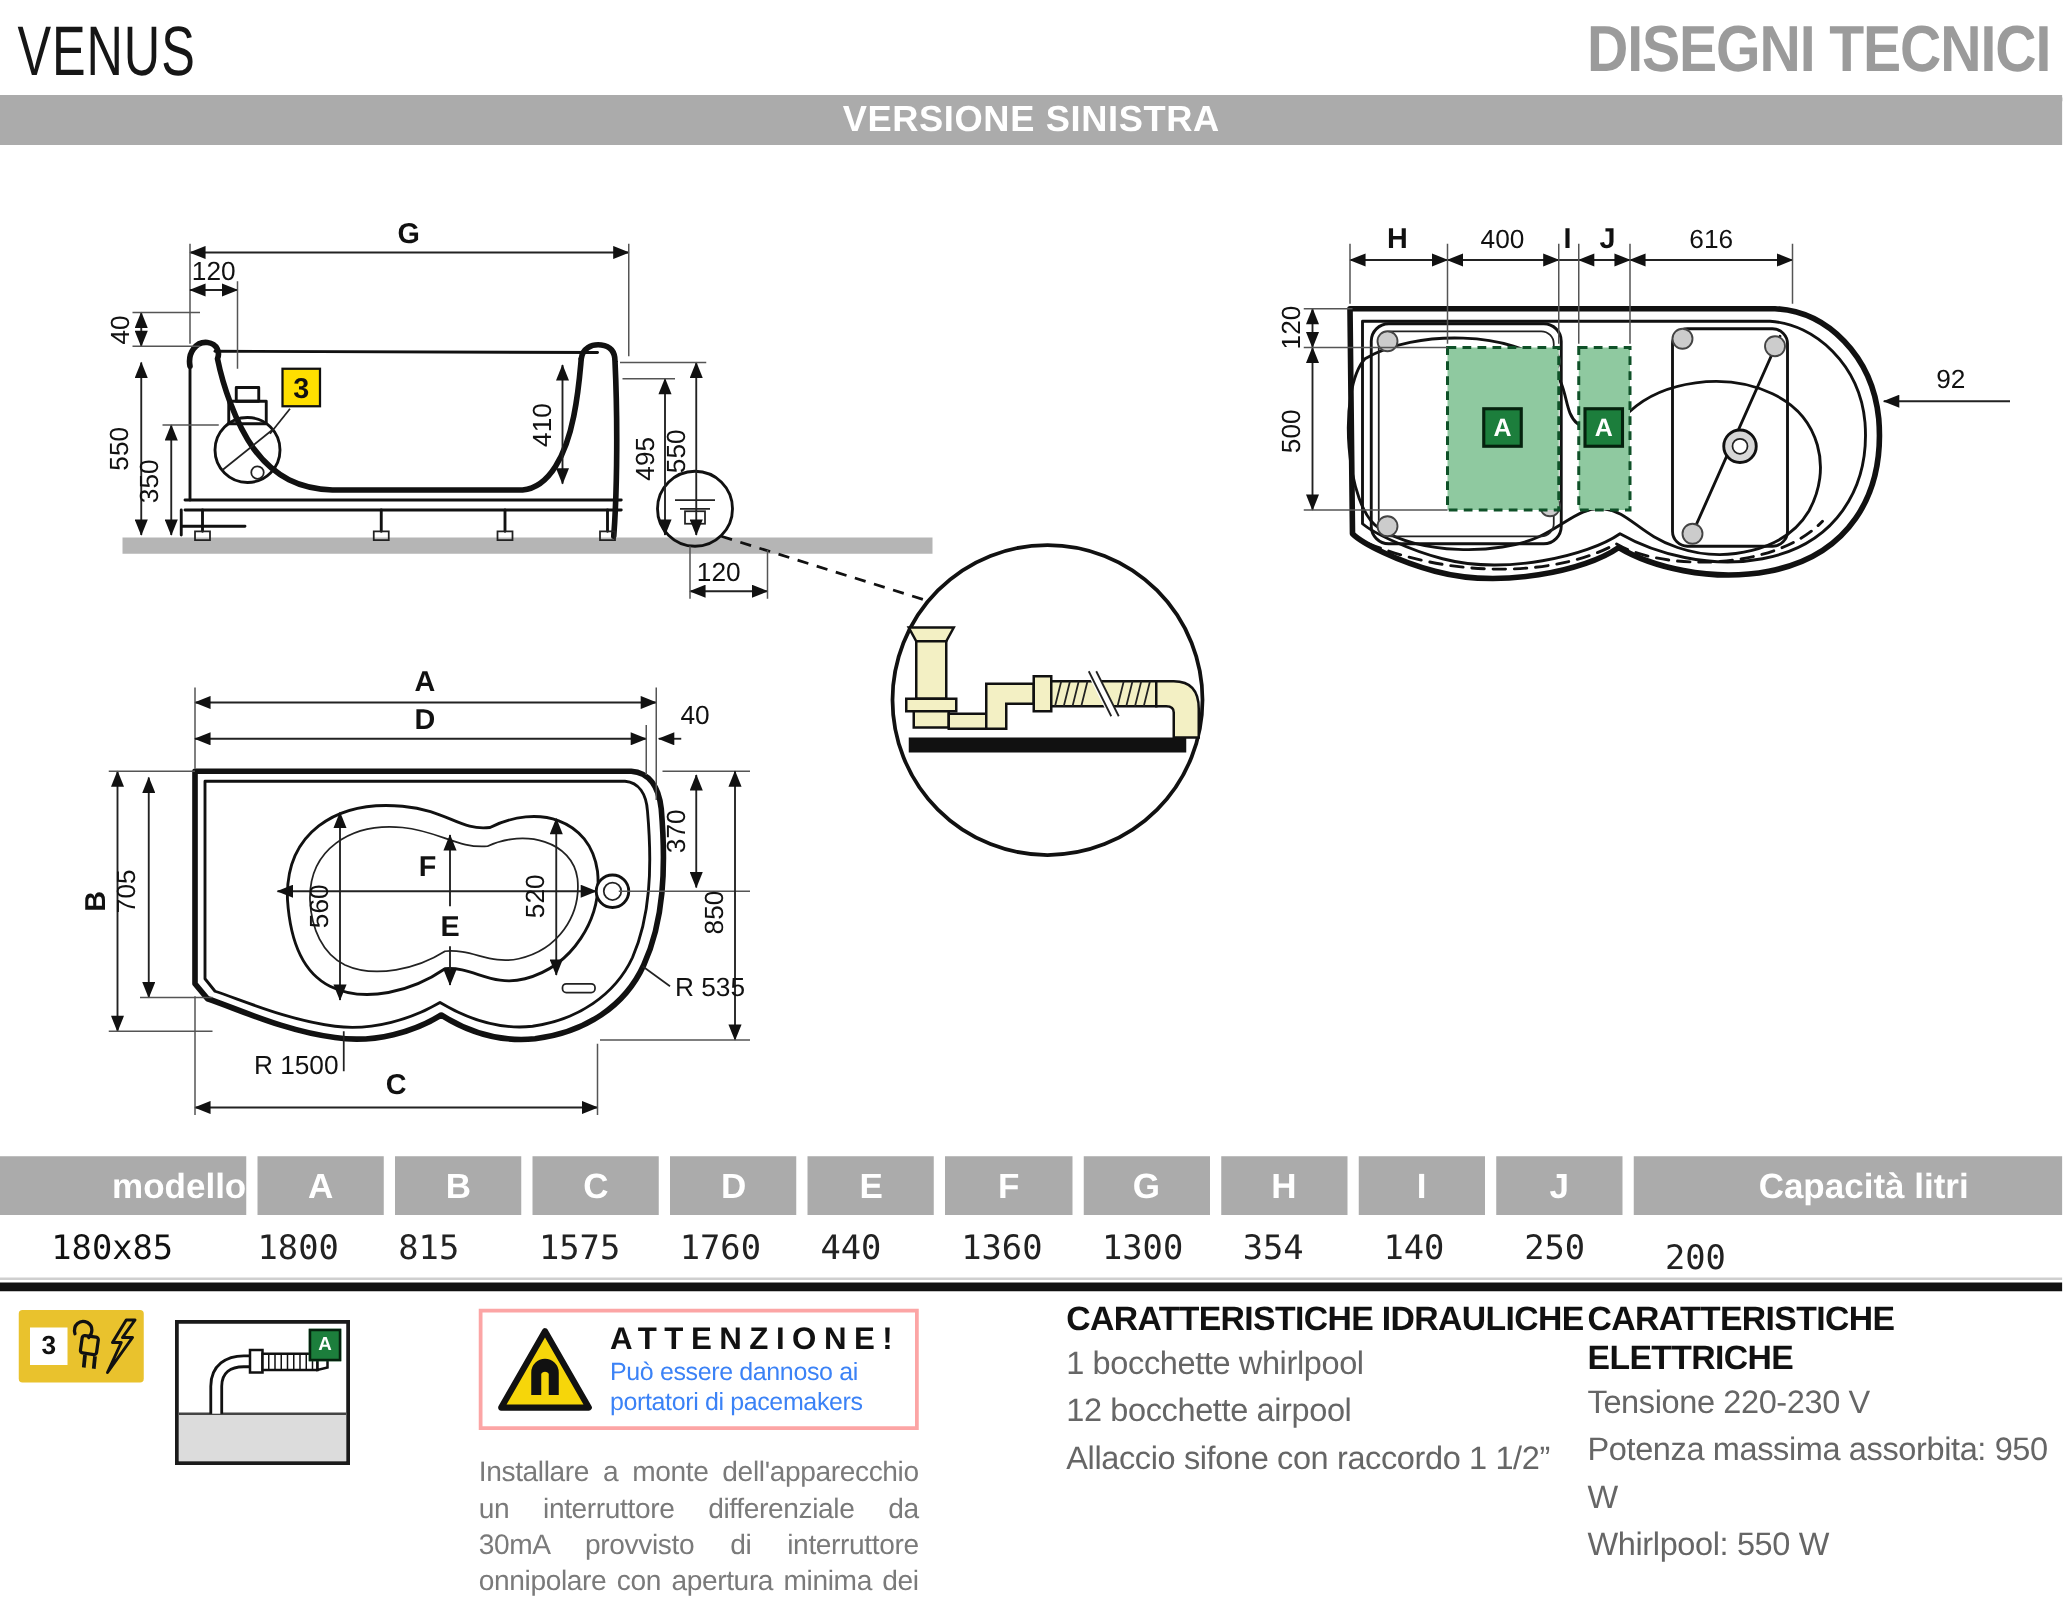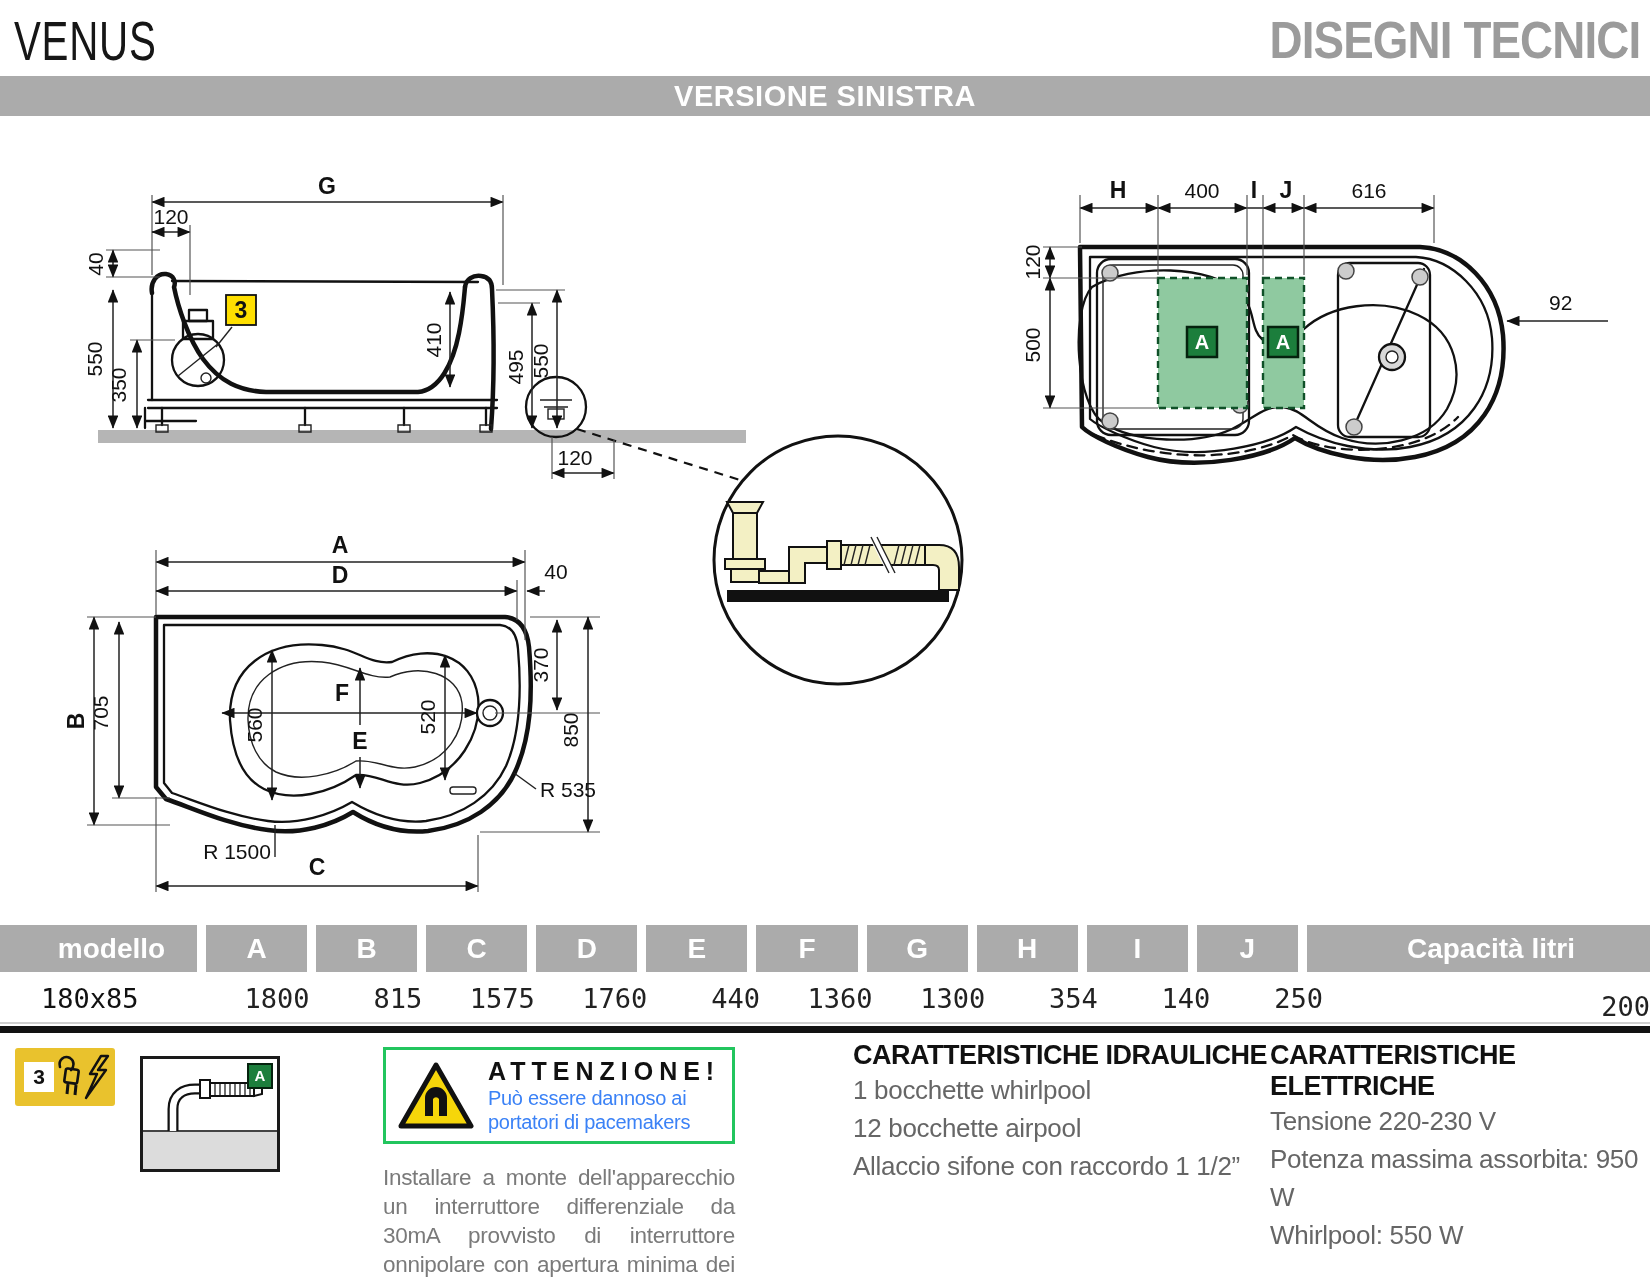--- a/index.html
+++ b/index.html
@@ -26,42 +26,42 @@
   text{font-family:"Liberation Sans",sans-serif;}
   .dn{font-size:21px;fill:#111;}
   .dl{font-size:23px;font-weight:bold;fill:#111;}
   .mid{text-anchor:middle;}
   .badge-a-txt{font-size:20px;font-weight:bold;fill:#fff;text-anchor:middle;}
 
   
   .spec-table{left:0;top:925px;width:1650px;}
   .thead{display:flex;gap:9px;height:47px;}
   .th{background:#ababab;color:#fff;font-size:28px;font-weight:bold;text-align:center;line-height:47px;}
-  .th-model{width:197px;text-align:center;padding-left:26px;box-sizing:border-box;}
+  .th-model{width:197px;text-align:right;padding-left:26px;box-sizing:border-box;}
   .th-dim{flex:1;}
   .th-cap{width:318px;padding-left:25px;}
   .trow{display:flex;gap:9px;height:44px;align-items:center;margin-top:4px;
         font-family:"DejaVu Sans Mono",monospace;font-size:27px;color:#222;}
-  .td{text-align:right;}
+  .td{text-align:left;}
   .td-model{width:197px;text-align:left;padding-left:41px;box-sizing:border-box;font-weight:normal;color:#111;}
   .td-dim{flex:1;}
   .td-cap{width:318px;margin-top:16px;}
   .tsep{height:2px;background:#cfcfcf;margin-top:2px;}
   .tbar{height:7px;background:#111;margin-top:2px;}
 
   
   .badge3{left:15px;top:1048px;width:100px;height:58px;background:#e9c22d;border-radius:3px;
           display:flex;align-items:center;}
   .badge3 .num{width:30px;height:30px;background:#fff;margin-left:9px;text-align:center;
                line-height:30px;font-size:21px;font-weight:bold;color:#111;}
   .siphon-box{left:140px;top:1056px;width:140px;height:116px;border:3px solid #1a1a1a;background:#fff;box-sizing:border-box;}
   .zone-badge{position:absolute;right:4px;top:4px;width:26px;height:26px;background:#1c7e3c;
               border:2px solid #05220e;box-sizing:border-box;color:#fff;font-weight:bold;font-size:15px;
               text-align:center;line-height:22px;}
-  .attn-box{left:383px;top:1047px;width:352px;height:97px;border:3px solid #22c55e;box-sizing:border-box;
+  .attn-box{left:383px;top:1047px;width:352px;height:97px;border:3px solid #fca5a5;box-sizing:border-box;
             display:flex;align-items:center;padding-left:10px;}
   .attn-text{margin-left:12px;}
   .attn-title{font-size:25px;font-weight:bold;letter-spacing:6px;color:#111;}
   .attn-line{font-size:20px;color:#3b82f6;line-height:24px;letter-spacing:-.3px;}
   .install-par{left:383px;top:1163px;width:352px;font-size:22.5px;color:#7a7a7a;line-height:29px;
                text-align:justify;letter-spacing:-.3px;}
   .specs{width:420px;}
   .specs h3{margin:0;font-size:27px;font-weight:bold;color:#111;letter-spacing:-.5px;}
   .specs .item{font-size:26px;color:#666;line-height:38px;letter-spacing:-.3px;}
   .hydr{left:853px;top:1040px;}

